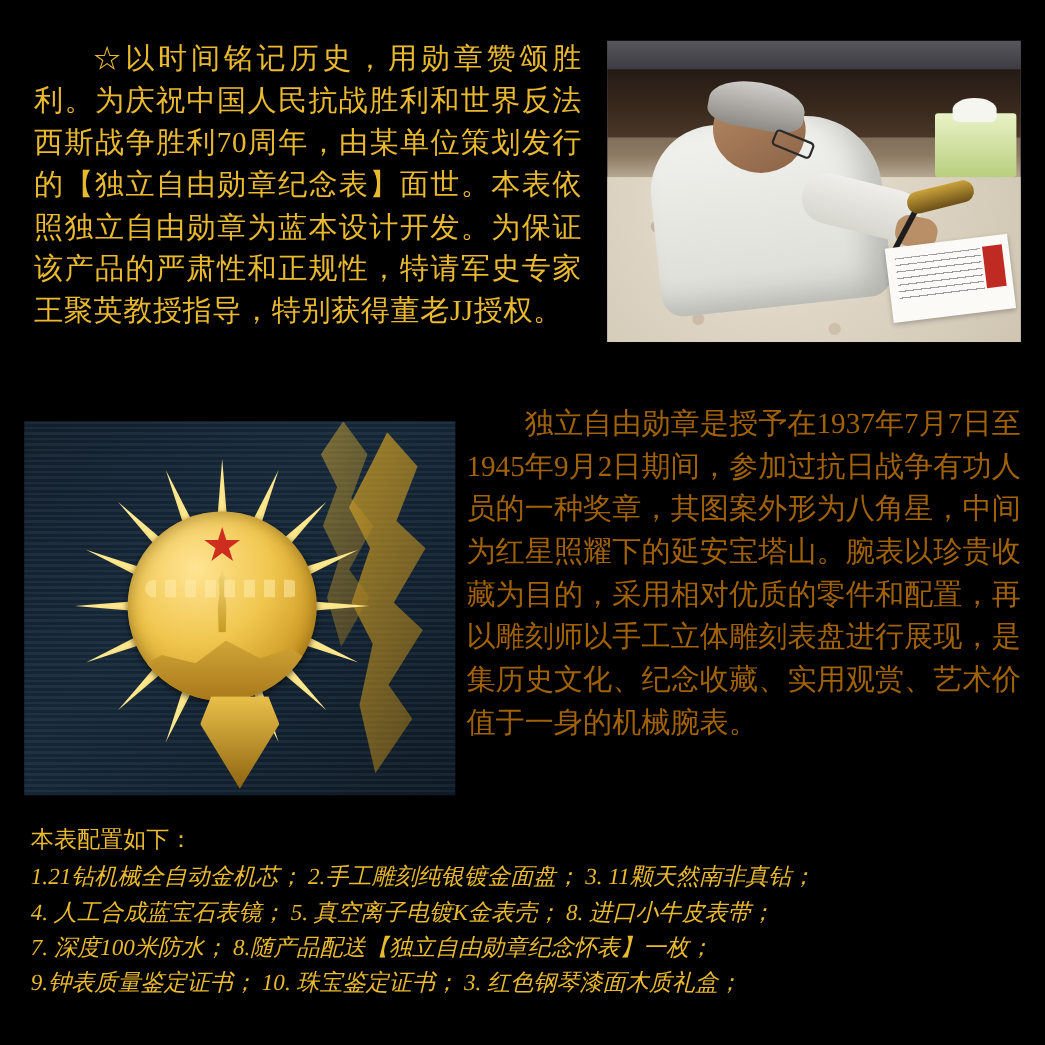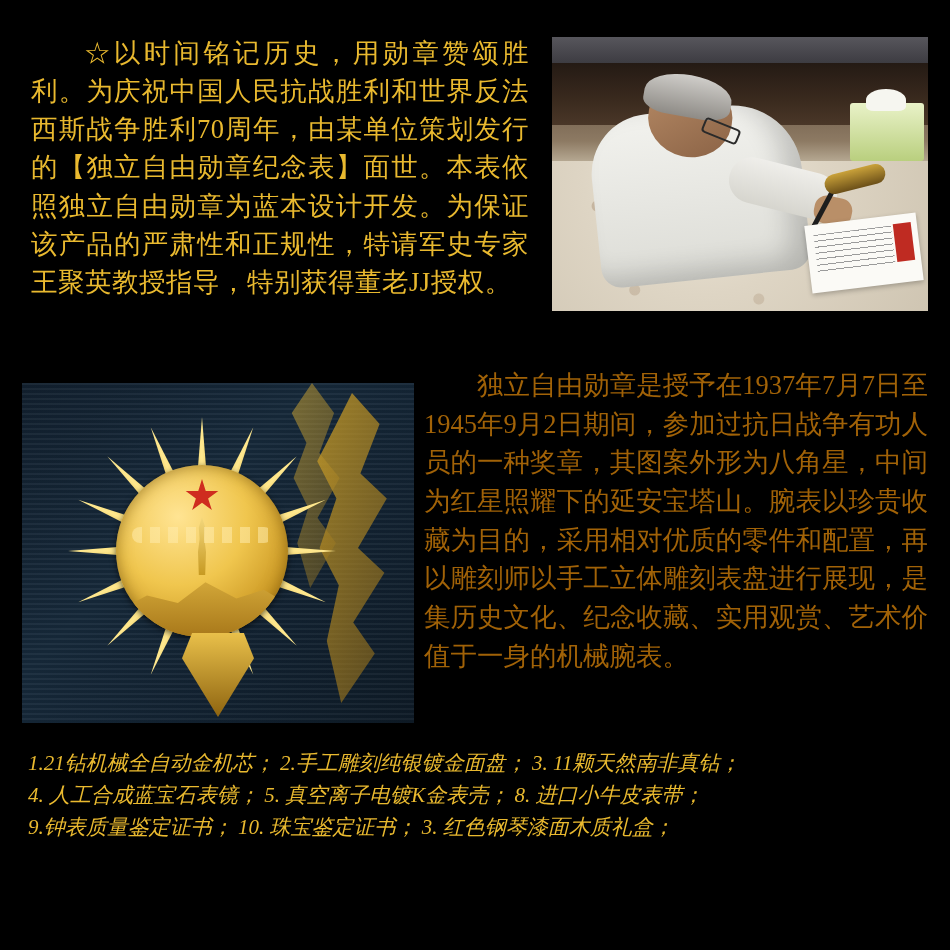--- a/index.html
+++ b/index.html
@@ -367,18 +367,20 @@
         <div class="clouds"></div>
         <div class="hill"></div>
       </div>
     </div>
     <div class="drop"></div>
   </div>
 
   <div class="body-text">独立自由勋章是授予在1937年7月7日至1945年9月2日期间，参加过抗日战争有功人员的一种奖章，其图案外形为八角星，中间为红星照耀下的延安宝塔山。腕表以珍贵收藏为目的，采用相对优质的零件和配置，再以雕刻师以手工立体雕刻表盘进行展现，是集历史文化、纪念收藏、实用观赏、艺术价值于一身的机械腕表。</div>
 
   <div class="specs">
+    <div class="spec-title">本表配置如下：</div>
     <div class="spec-line">1.21钻机械全自动金机芯；  2.手工雕刻纯银镀金面盘；  3. 11颗天然南非真钻；</div>
     <div class="spec-line">4. 人工合成蓝宝石表镜；  5. 真空离子电镀K金表壳；  8. 进口小牛皮表带；</div>
+    <div class="spec-line">7. 深度100米防水；  8.随产品配送【独立自由勋章纪念怀表】一枚；</div>
     <div class="spec-line">9.钟表质量鉴定证书；  10. 珠宝鉴定证书；  3. 红色钢琴漆面木质礼盒；</div>
   </div>
 
 </div>
 
 </body></html>

